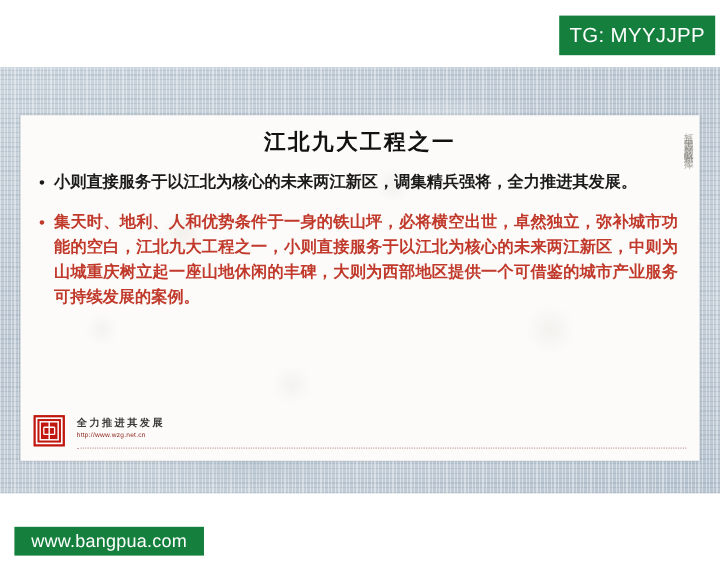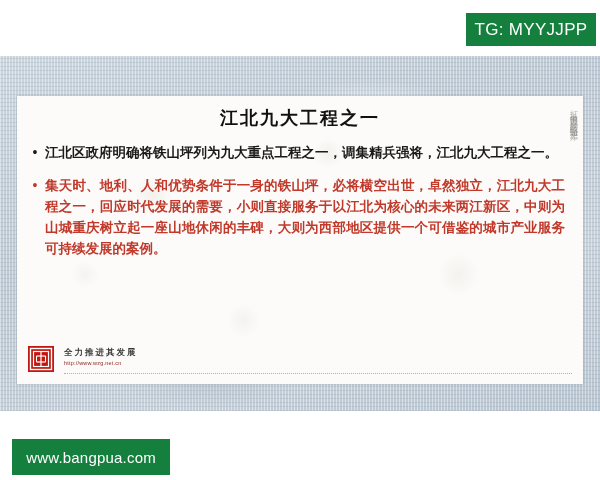--- a/index.html
+++ b/index.html
@@ -189,21 +189,21 @@
     top: 13px;
     width: 130px;
     height: 33px;
     font-size: 17px;
     letter-spacing: 0.3px;
   }
   #site-badge {
     left: 12px;
     top: 439px;
     width: 158px;
-    height: 36px;
+    height: 24px;
     font-size: 15px;
     letter-spacing: 0.2px;
   }
 </style>
 </head>
 <body>
 
 <div id="slide-frame">
 
   <div id="paper-card">
@@ -211,26 +211,26 @@
     <div class="paper-watermarks"></div>
 
     <div id="slide-title">江北九大工程之一</div>
 
     <div id="vertical-watermark">打造中国最好的战略思想库</div>
 
     <div id="body-list">
 
       <div class="bullet-row bullet-dark">
         <span class="bullet-marker">•</span>
-        <span class="bullet-text">江北区政府明确将铁山坪列为九大重点工程之一，调集精兵强将，江北九大工程之一。</span>
+        <span class="bullet-text">小则直接服务于以江北为核心的未来两江新区，调集精兵强将，全力推进其发展。</span>
       </div>
 
       <div class="bullet-row bullet-red">
         <span class="bullet-marker">•</span>
-        <span class="bullet-text">集天时、地利、人和优势条件于一身的铁山坪，必将横空出世，卓然独立，江北九大工程之一，回应时代发展的需要，小则直接服务于以江北为核心的未来两江新区，中则为山城重庆树立起一座山地休闲的丰碑，大则为西部地区提供一个可借鉴的城市产业服务可持续发展的案例。</span>
+        <span class="bullet-text">集天时、地利、人和优势条件于一身的铁山坪，必将横空出世，卓然独立，弥补城市功能的空白，江北九大工程之一，小则直接服务于以江北为核心的未来两江新区，中则为山城重庆树立起一座山地休闲的丰碑，大则为西部地区提供一个可借鉴的城市产业服务可持续发展的案例。</span>
       </div>
 
     </div>
 
     <div id="footer-logo-block">
       <span id="seal-logo">
         <svg width="26" height="26" viewBox="0 0 26 26" aria-hidden="true">
           <rect x="0" y="0" width="26" height="26" fill="#c0170f"></rect>
           <rect x="2.5" y="2.5" width="21" height="21" fill="none" stroke="#ffffff" stroke-width="1.4"></rect>
           <rect x="5.5" y="5.5" width="15" height="15" fill="none" stroke="#ffffff" stroke-width="1.2"></rect>

